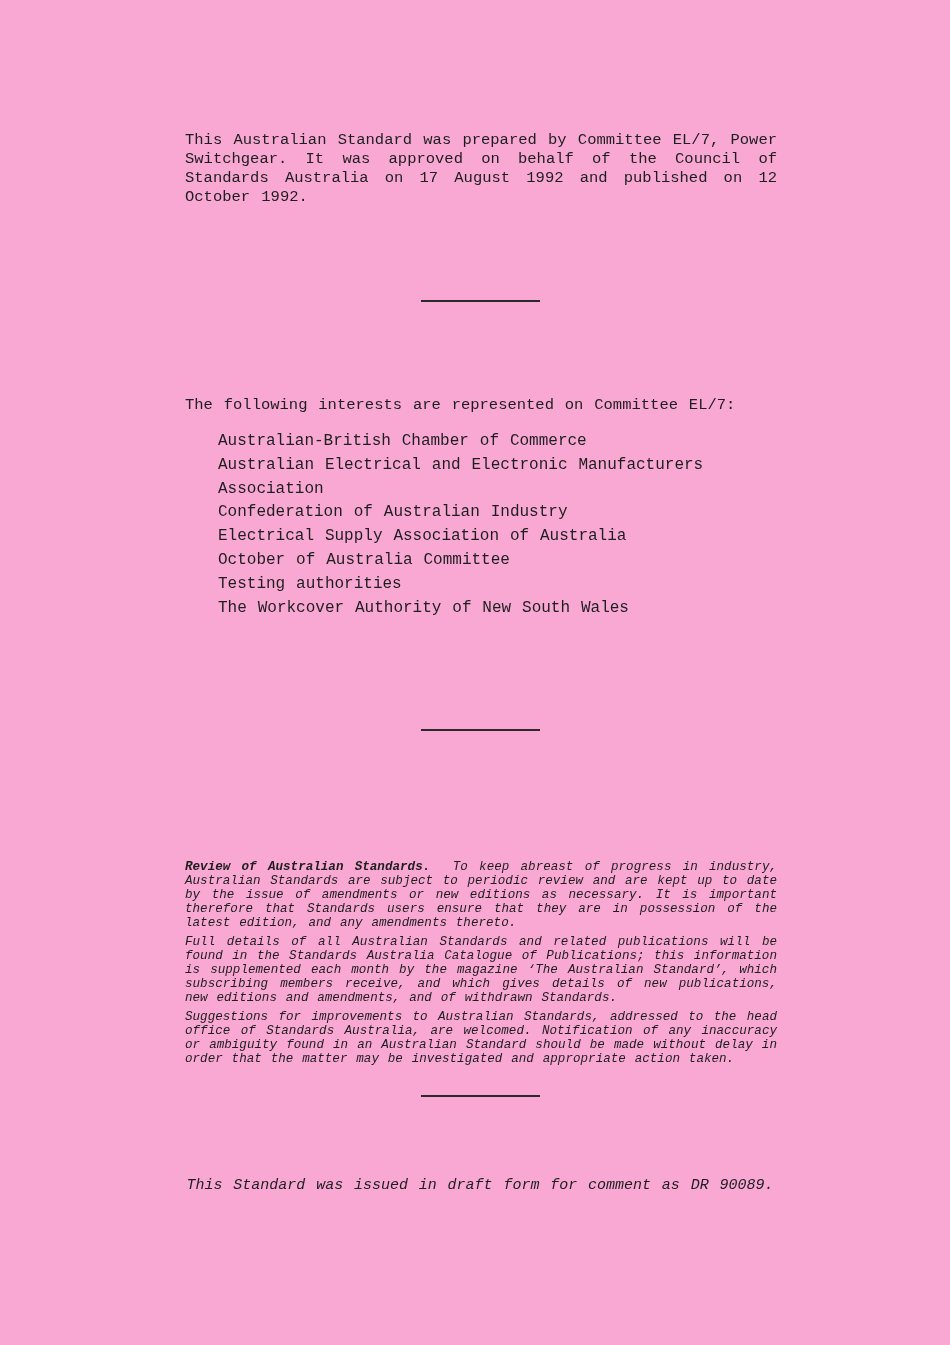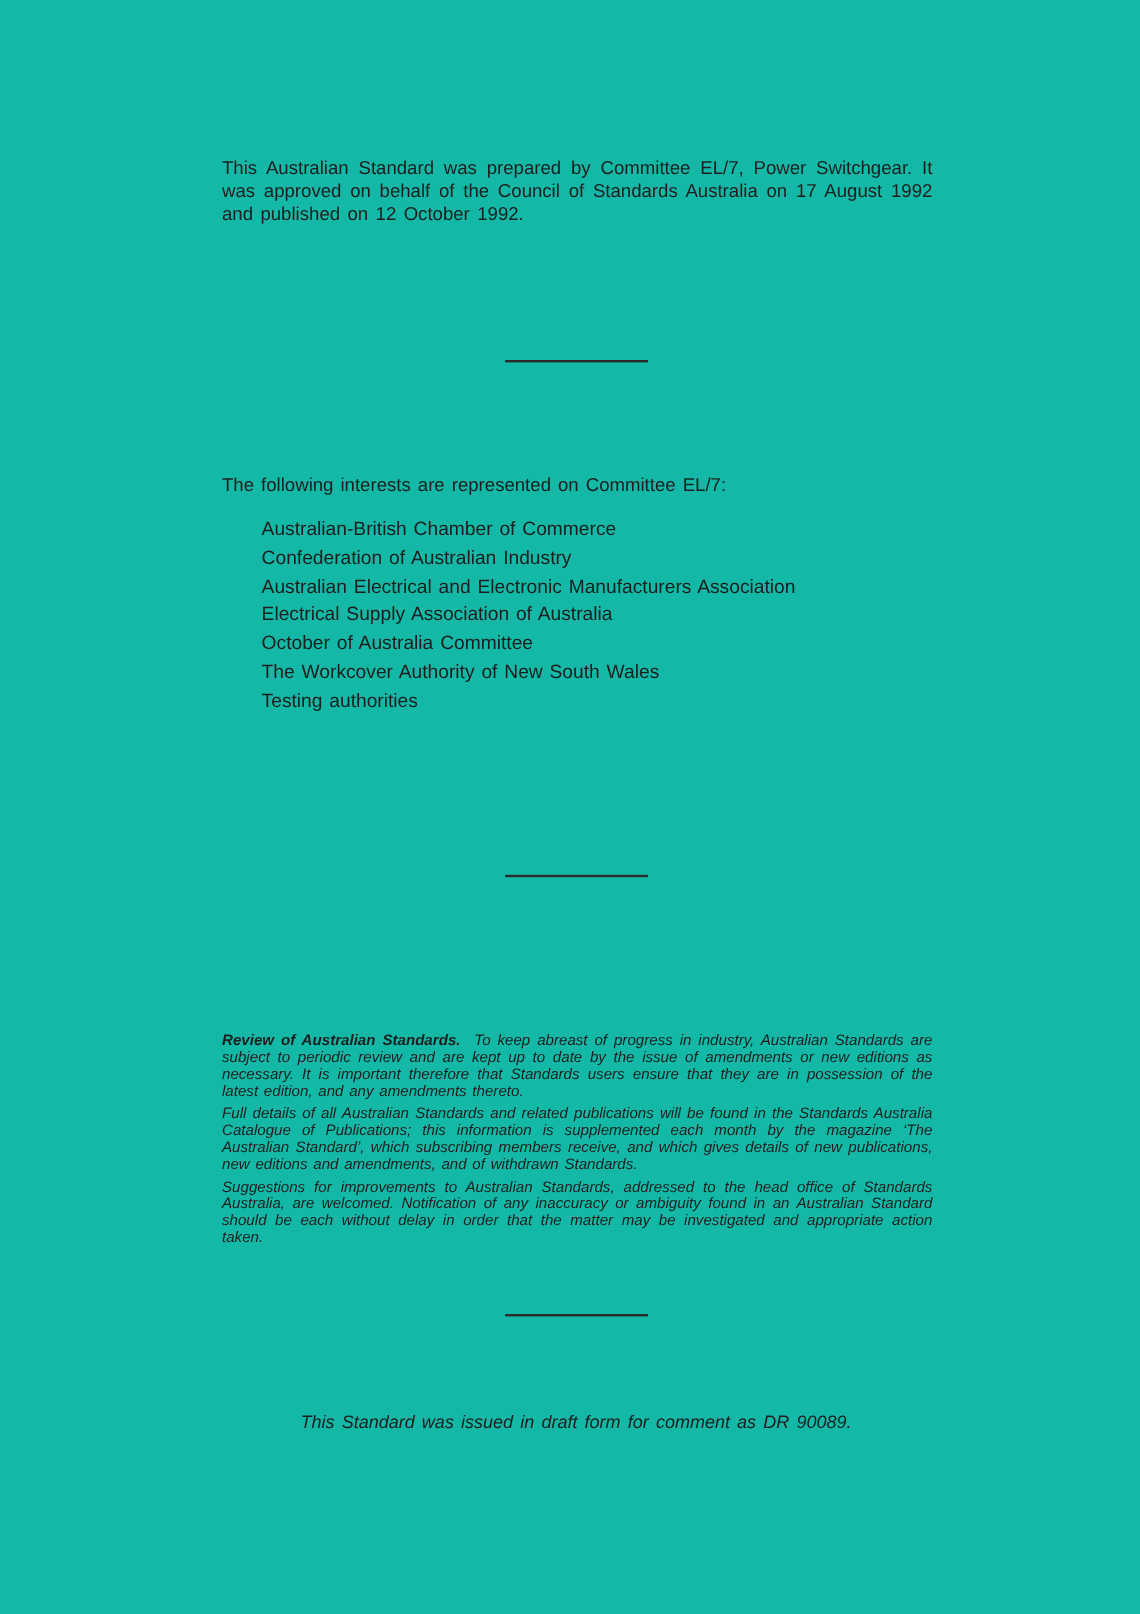--- a/index.html
+++ b/index.html
@@ -4,22 +4,22 @@
 <style>
   html, body {
     margin: 0;
     padding: 0;
     background: #ffffff;
   }
   .page {
     position: relative;
     width: 950px;
     height: 1345px;
-    background: #14b8a6;
-    font-family: Liberation Sans, sans-serif;
+    background: #f9a8d4;
+    font-family: Liberation Mono, monospace;
     color: #1e1e1e;
     overflow: hidden;
   }
   .intro {
     position: absolute;
     left: 185px;
     top: 131px;
     width: 592px;
     font-size: 15.5px;
     line-height: 19px;
@@ -93,33 +93,33 @@
 <div class="page">
 
   <p class="intro">This Australian Standard was prepared by Committee EL/7, Power Switchgear. It was approved on behalf of the Council of Standards Australia on 17 August 1992 and published on 12 October 1992.</p>
 
   <div class="rule rule-1"></div>
 
   <p class="committee-heading">The following interests are represented on Committee EL/7:</p>
 
   <ul class="member-list">
     <li>Australian-British Chamber of Commerce</li>
+    <li>Australian Electrical and Electronic Manufacturers Association</li>
     <li>Confederation of Australian Industry</li>
-    <li>Australian Electrical and Electronic Manufacturers Association</li>
     <li>Electrical Supply Association of Australia</li>
     <li>October of Australia Committee</li>
+    <li>Testing authorities</li>
     <li>The Workcover Authority of New South Wales</li>
-    <li>Testing authorities</li>
   </ul>
 
   <div class="rule rule-2"></div>
 
   <div class="review">
     <p><span class="lead">Review of Australian Standards.</span>&nbsp; <span>To keep abreast of progress in industry, Australian Standards are subject to periodic review and are kept up to date by the issue of amendments or new editions as necessary. It is important therefore that Standards users ensure that they are in possession of the latest edition, and any amendments thereto.</span></p>
     <p>Full details of all Australian Standards and related publications will be found in the Standards Australia Catalogue of Publications; this information is supplemented each month by the magazine ‘The Australian Standard’, which subscribing members receive, and which gives details of new publications, new editions and amendments, and of withdrawn Standards.</p>
-    <p>Suggestions for improvements to Australian Standards, addressed to the head office of Standards Australia, are welcomed. Notification of any inaccuracy or ambiguity found in an Australian Standard should be each without delay in order that the matter may be investigated and appropriate action taken.</p>
+    <p>Suggestions for improvements to Australian Standards, addressed to the head office of Standards Australia, are welcomed. Notification of any inaccuracy or ambiguity found in an Australian Standard should be made without delay in order that the matter may be investigated and appropriate action taken.</p>
   </div>
 
   <div class="rule rule-3"></div>
 
   <p class="draft-note">This Standard was issued in draft form for comment as DR 90089.</p>
 
 </div>
 
 </body></html>

